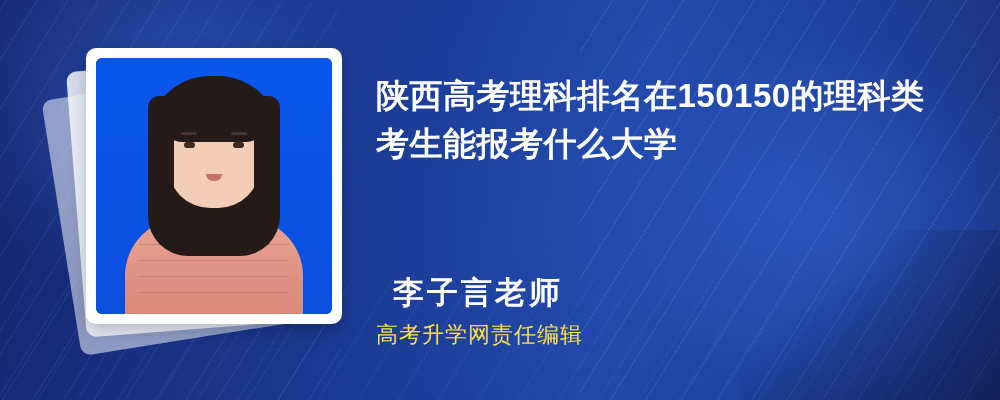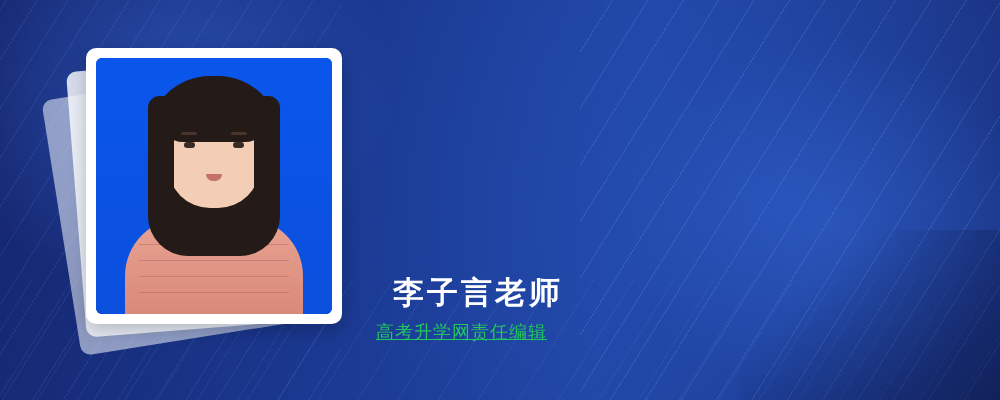--- a/index.html
+++ b/index.html
@@ -239,24 +239,23 @@
     top: 272px;
     color: #ffffff;
     font-size: 31px;
     font-weight: bold;
     letter-spacing: 3px;
   }
   .subtitle {
     position: absolute;
     left: 376px;
     top: 320px;
-    color: #22c55e;
-    font-size: 18px;
+    color: #fde047;
+    font-size: 22px;
     letter-spacing: 1px;
-    text-decoration: underline;
   }
 </style>
 </head>
 <body>
 
 <div class="banner">
 
   <div class="bg-base"></div>
   <div class="glow-a"></div>
   <div class="glow-b"></div>
@@ -287,18 +286,19 @@
         <div class="hair-side-r"></div>
         <div class="brow left"></div>
         <div class="brow right"></div>
         <div class="eye left"></div>
         <div class="eye right"></div>
         <div class="mouth"></div>
       </div>
     </div>
   </div>
 
+  <div class="headline">陕西高考理科排名在150150的理科类考生能报考什么大学</div>
 
   <div class="author">李子言老师</div>
 
   <div class="subtitle">高考升学网责任编辑</div>
 
 </div>
 
 </body></html>

